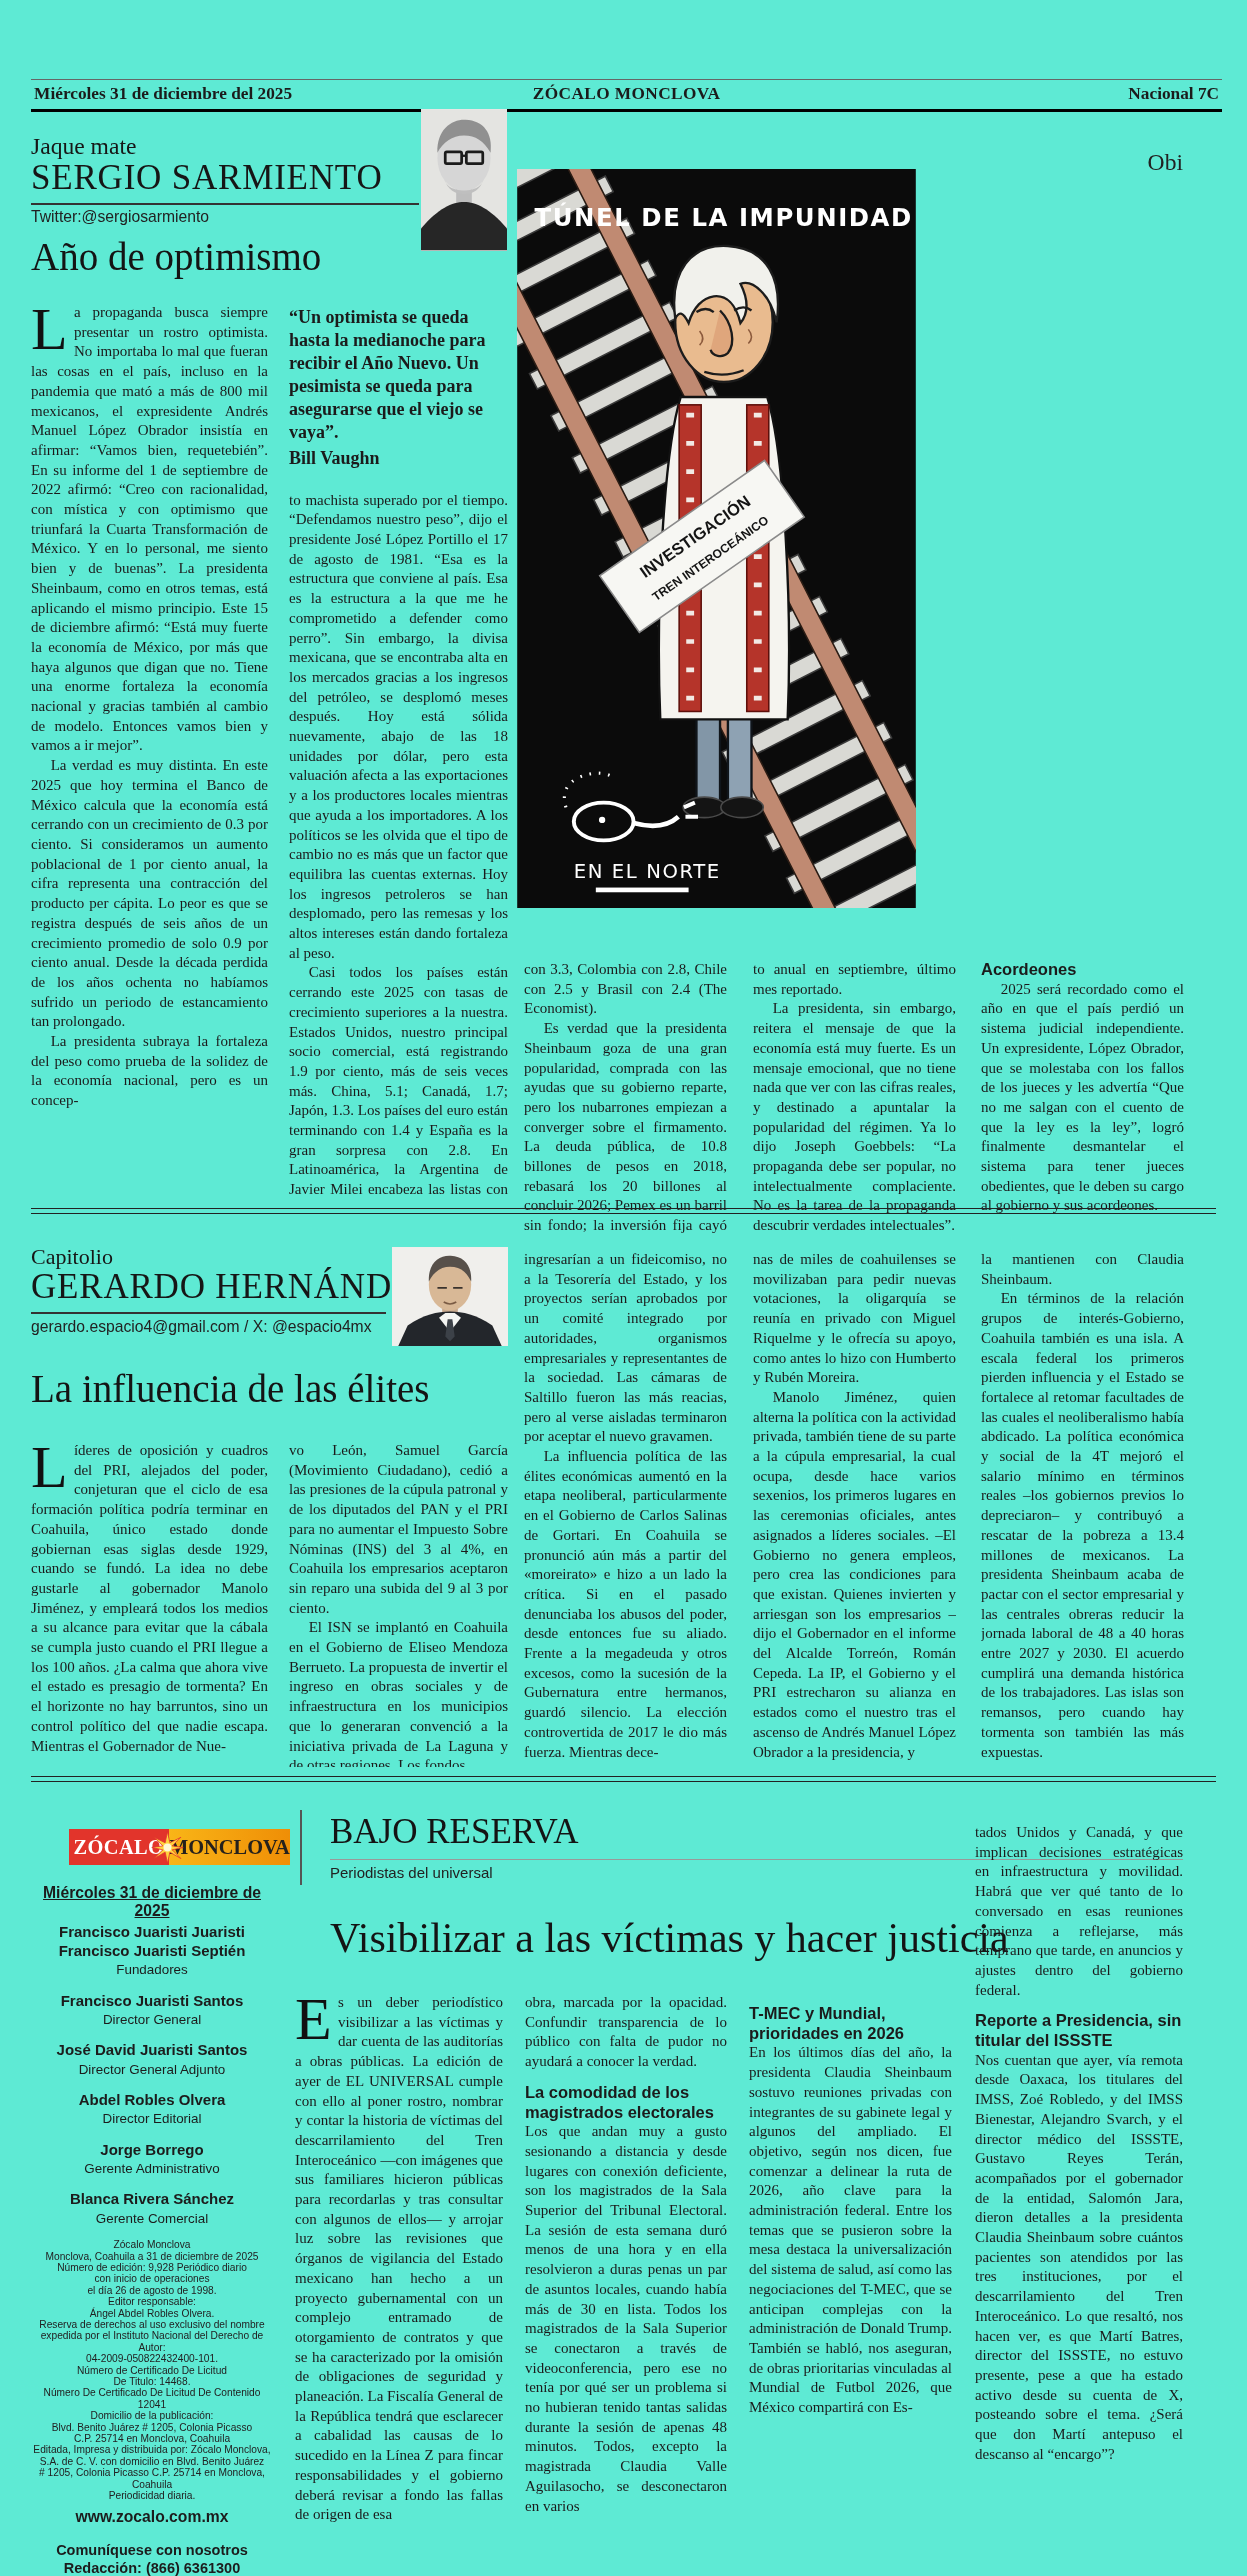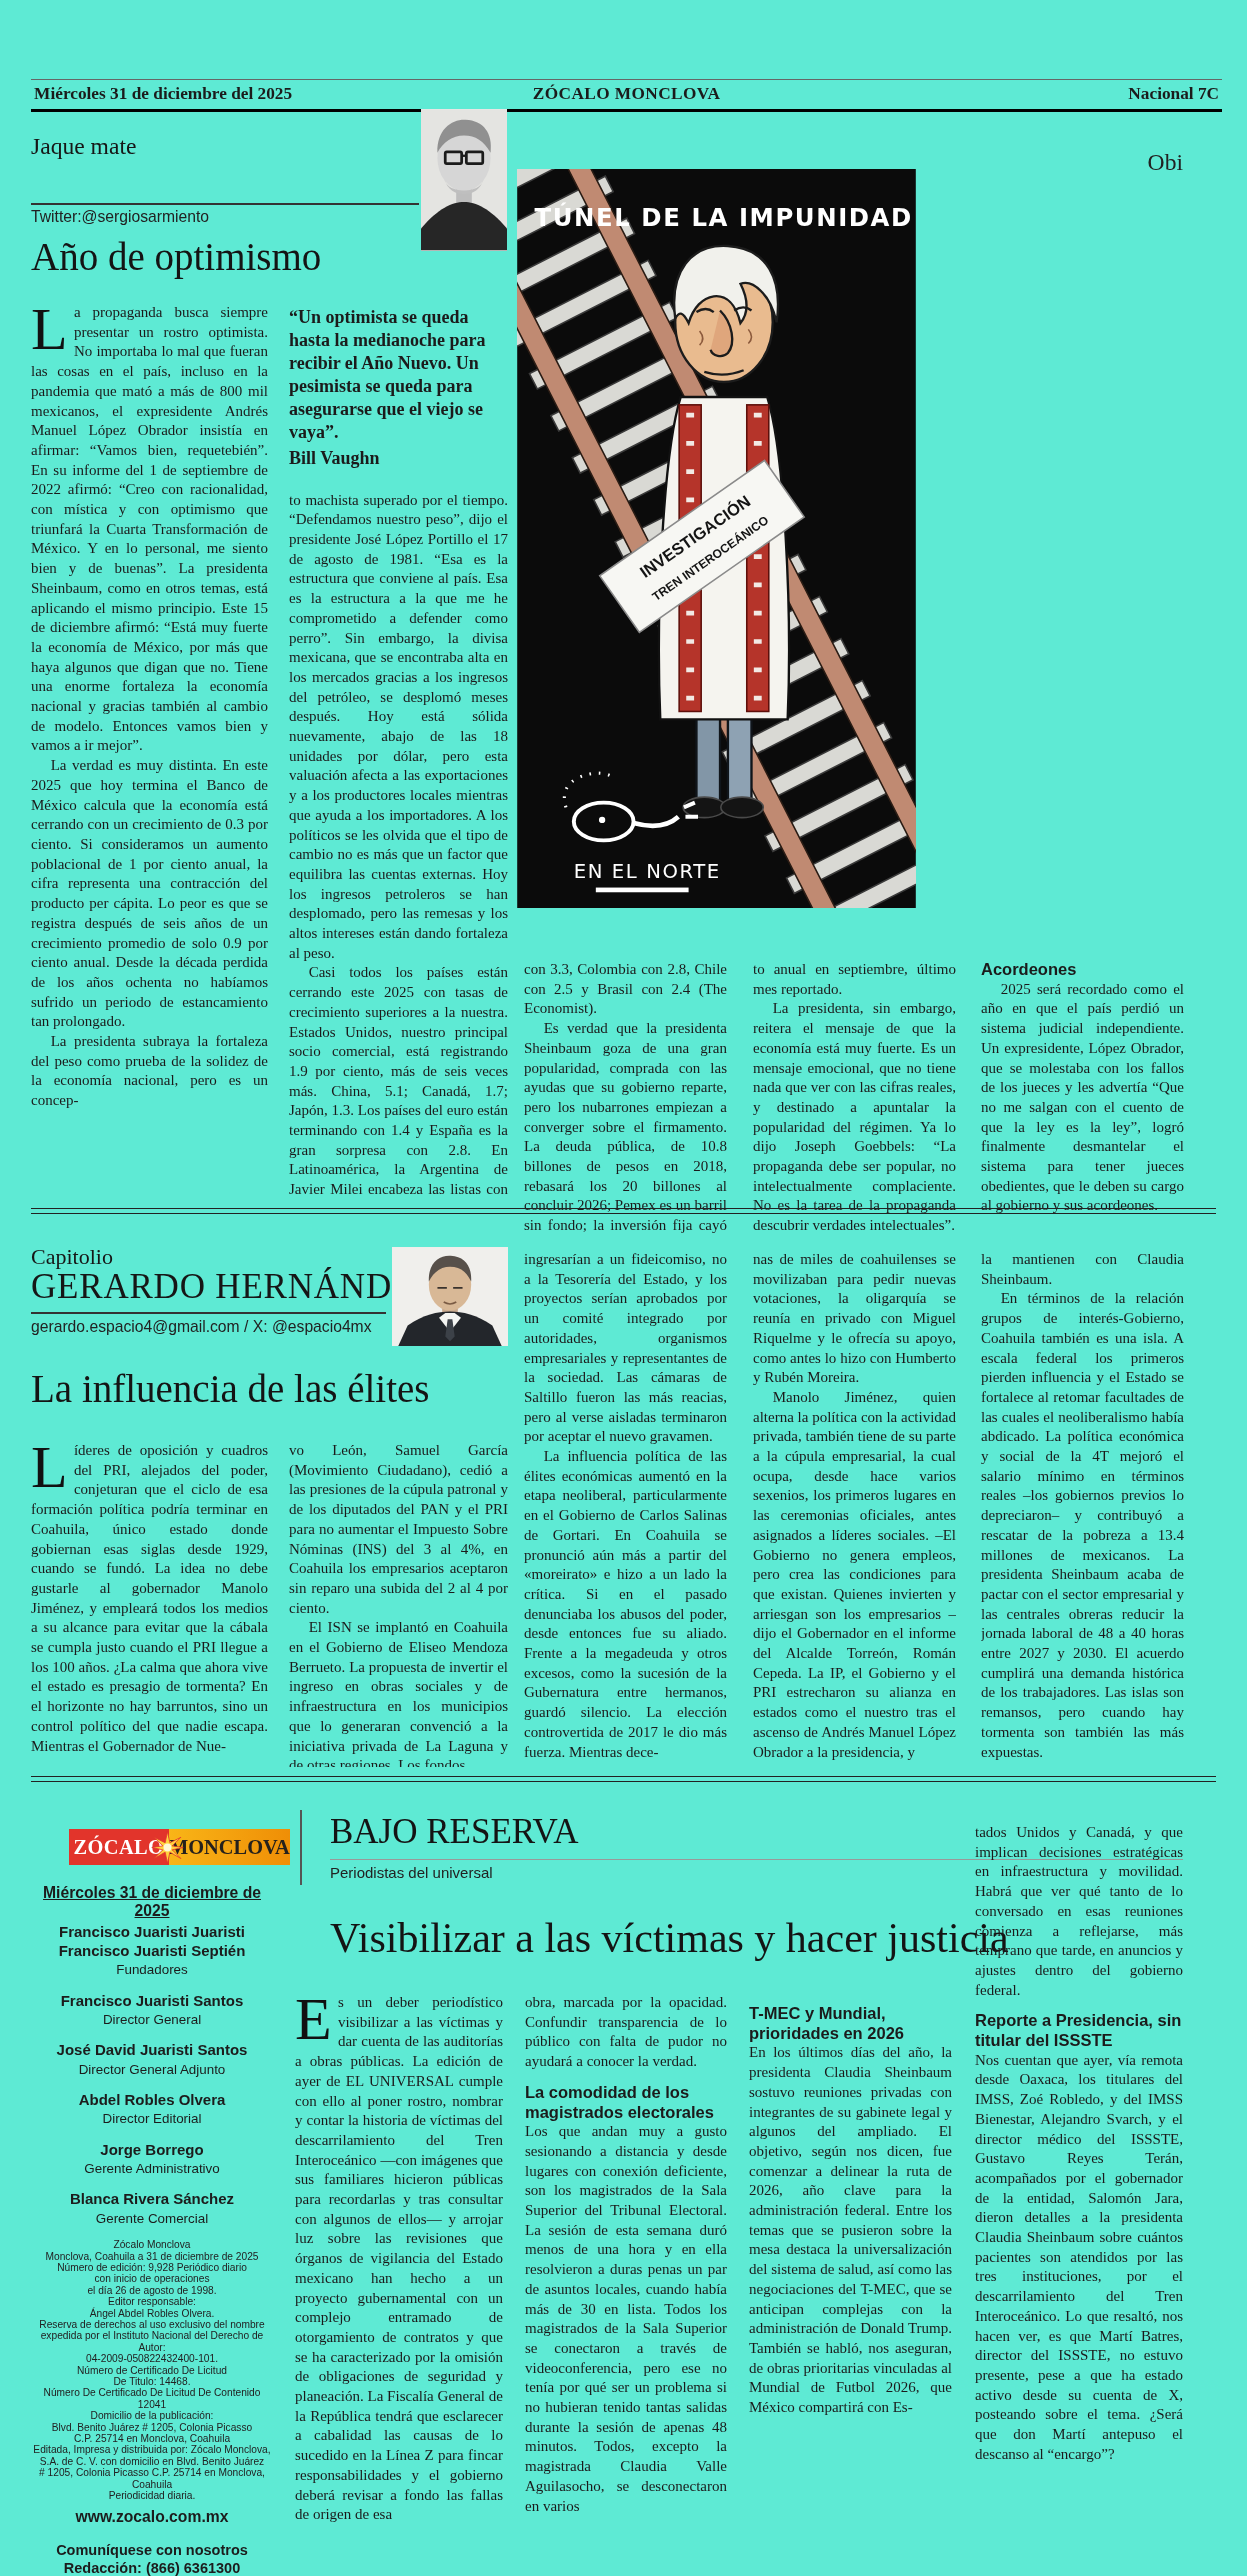--- a/index.html
+++ b/index.html
@@ -78,20 +78,21 @@
 <div class="page">
 
   <div class="hdr">
     <span class="l">Miércoles 31 de diciembre del 2025</span>
     <span class="c">ZÓCALO MONCLOVA</span>
     <span class="r">Nacional 7C</span>
   </div>
   <div class="obi">Obi</div>
 
   <div class="kicker" style="top:134px">Jaque mate</div>
+  <div class="author" style="top:159px">SERGIO SARMIENTO</div>
   <div class="name-rule" style="top:203px;width:388px"></div>
   <div class="contact sans" style="top:208px">Twitter:@sergiosarmiento</div>
   <div class="photo" style="left:421px;top:109px;width:86px;height:142px">
     <svg width="86" height="142" viewBox="0 0 110 180">
       <rect width="110" height="180" fill="#e4e4e1"></rect>
       <path d="M45,95 h20 v30 h-20 z" fill="#bdbdbd"></path>
       <ellipse cx="55" cy="62" rx="34" ry="42" fill="#d6d6d6"></ellipse>
       <path d="M21,55 C20,25 40,12 57,13 C80,14 92,30 89,55 C80,40 70,33 55,33 C40,33 28,42 21,55 Z" fill="#909090"></path>
       <path d="M30,90 C35,108 75,108 80,90 C75,102 68,108 55,108 C42,108 35,102 30,90 Z" fill="#bfbfbf"></path>
       <rect x="31" y="54" width="21" height="15" rx="2" fill="none" stroke="#1a1a1a" stroke-width="3.5"></rect>
@@ -217,21 +218,21 @@
       <path d="M60,90 L74,108 L88,90 L80,84 L68,84 Z" fill="#f4f4f2"></path>
       <path d="M71,92 h6 l3,22 -6,6 -6,-6 Z" fill="#3c4148"></path>
     </svg>
   </div>
   <div class="headline" style="top:1368px">La influencia de las élites</div>
 
   <div class="col bodytext c-col x1">
     <p class="dropcap">Líderes de oposición y cuadros del PRI, alejados del poder, conjeturan que el ciclo de esa formación política podría terminar en Coahuila, único estado donde gobiernan esas siglas desde 1929, cuando se fundó. La idea no debe gustarle al gobernador Manolo Jiménez, y empleará todos los medios a su alcance para evitar que la cábala se cumpla justo cuando el PRI llegue a los 100 años. ¿La calma que ahora vive el estado es presagio de tormenta? En el horizonte no hay barruntos, sino un control político del que nadie escapa. Mientras el Gobernador de Nue-</p>
   </div>
   <div class="col bodytext c-col x2">
-    <p>vo León, Samuel García (Movimiento Ciudadano), cedió a las presiones de la cúpula patronal y de los diputados del PAN y el PRI para no aumentar el Impuesto Sobre Nóminas (INS) del 3 al 4%, en Coahuila los empresarios aceptaron sin reparo una subida del 2 al 4 por ciento.</p>
+    <p>vo León, Samuel García (Movimiento Ciudadano), cedió a las presiones de la cúpula patronal y de los diputados del PAN y el PRI para no aumentar el Impuesto Sobre Nóminas (INS) del 3 al 4%, en Coahuila los empresarios aceptaron sin reparo una subida del 9 al 3 por ciento.</p>
     <p class="ind">El ISN se implantó en Coahuila en el Gobierno de Eliseo Mendoza Berrueto. La propuesta de invertir el ingreso en obras sociales y de infraestructura en los municipios que lo generaran convenció a la iniciativa privada de La Laguna y de otras regiones. Los fondos</p>
   </div>
   <div class="col bodytext c-colr x3">
     <p>ingresarían a un fideicomiso, no a la Tesorería del Estado, y los proyectos serían aprobados por un comité integrado por autoridades, organismos empresariales y representantes de la sociedad. Las cámaras de Saltillo fueron las más reacias, pero al verse aisladas terminaron por aceptar el nuevo gravamen.</p>
     <p class="ind">La influencia política de las élites económicas aumentó en la etapa neoliberal, particularmente en el Gobierno de Carlos Salinas de Gortari. En Coahuila se pronunció aún más a partir del «moreirato» e hizo a un lado la crítica. Si en el pasado denunciaba los abusos del poder, desde entonces fue su aliado. Frente a la megadeuda y otros excesos, como la sucesión de la Gubernatura entre hermanos, guardó silencio. La elección controvertida de 2017 le dio más fuerza. Mientras dece-</p>
   </div>
   <div class="col bodytext c-colr x4">
     <p>nas de miles de coahuilenses se movilizaban para pedir nuevas votaciones, la oligarquía se reunía en privado con Miguel Riquelme y le ofrecía su apoyo, como antes lo hizo con Humberto y Rubén Moreira.</p>
     <p class="ind">Manolo Jiménez, quien alterna la política con la actividad privada, también tiene de su parte a la cúpula empresarial, la cual ocupa, desde hace varios sexenios, los primeros lugares en las ceremonias oficiales, antes asignados a líderes sociales. –El Gobierno no genera empleos, pero crea las condiciones para que existan. Quienes invierten y arriesgan son los empresarios –dijo el Gobernador en el informe del Alcalde Torreón, Román Cepeda. La IP, el Gobierno y el PRI estrecharon su alianza en estados como el nuestro tras el ascenso de Andrés Manuel López Obrador a la presidencia, y</p>
   </div>

